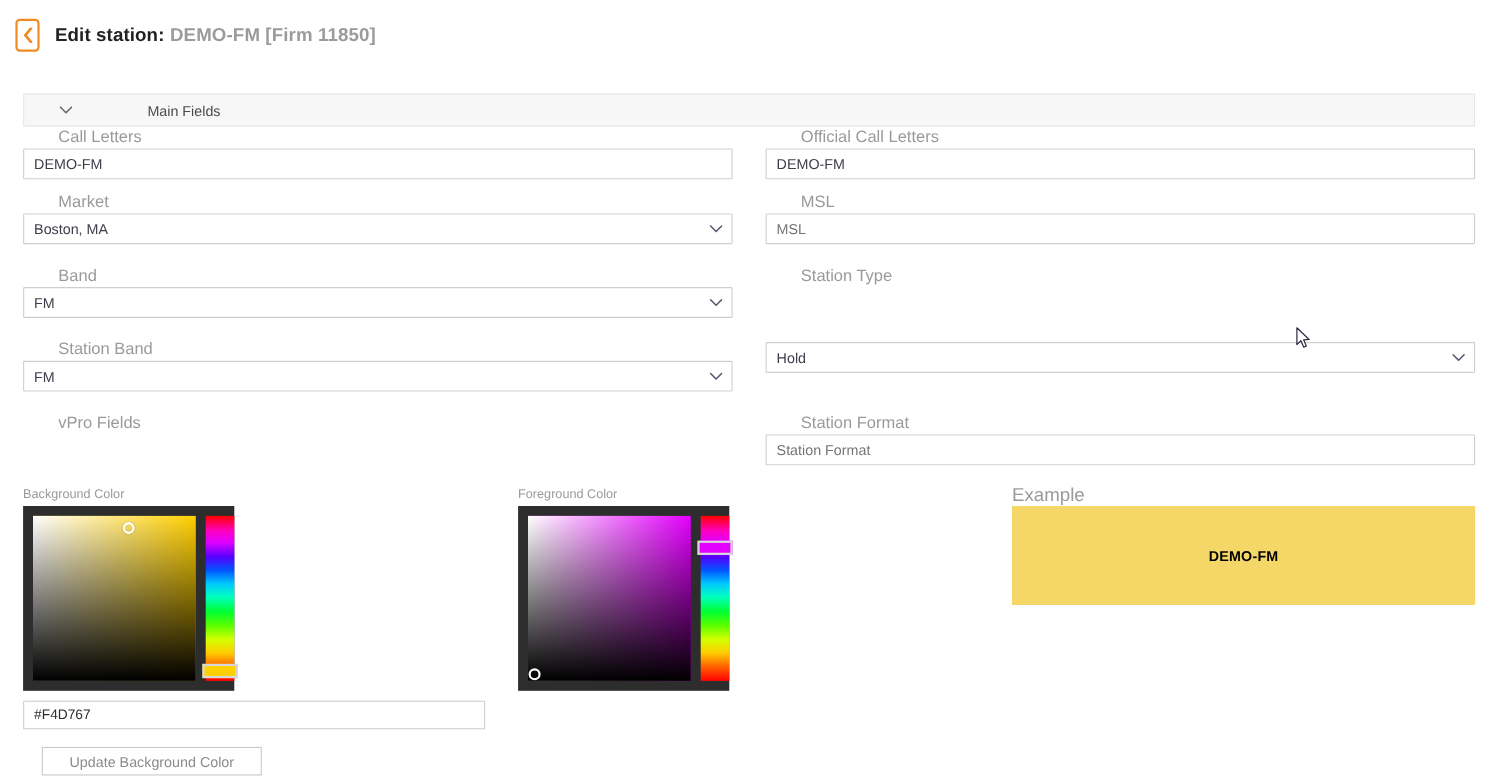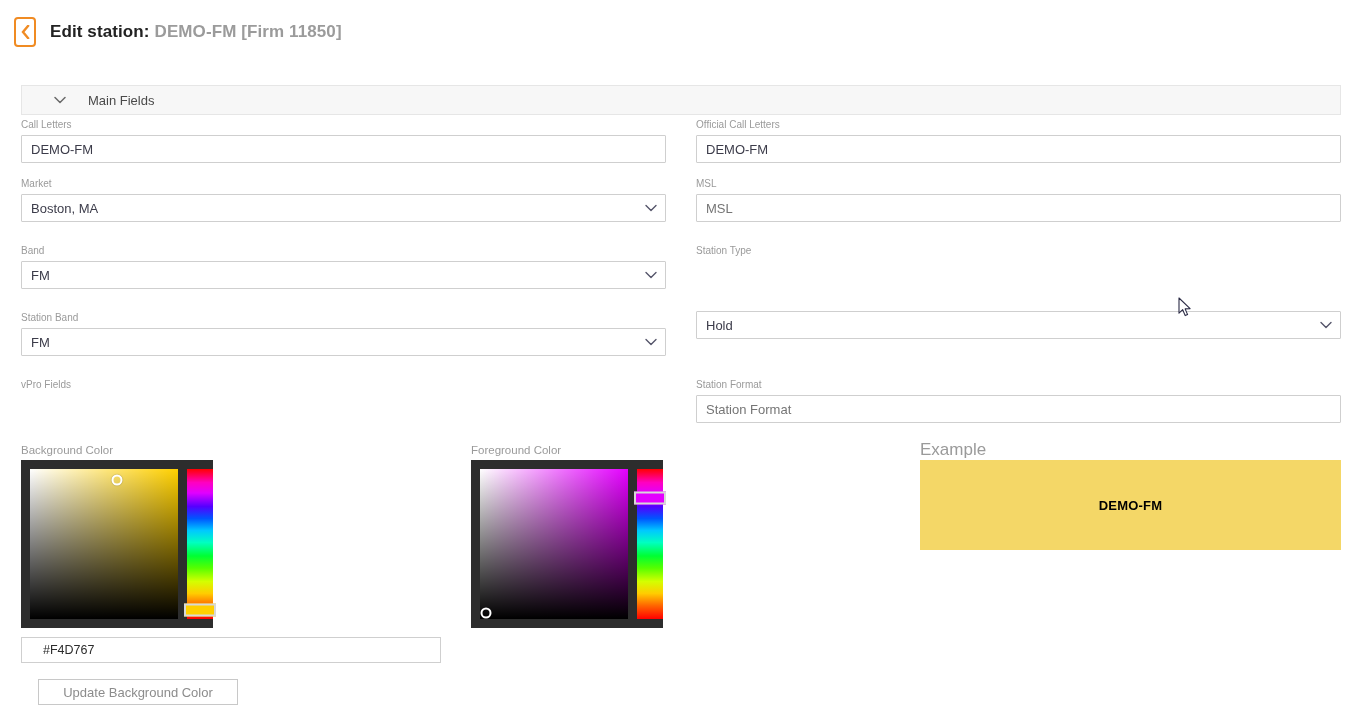--- a/index.html
+++ b/index.html
@@ -45,45 +45,47 @@
   
   .section-bar {
     position: absolute;
     left: 21px; top: 85px;
     width: 1320px; height: 30px;
     background: #f7f7f7;
     border: 1px solid #e6e6e6;
     display: flex;
     align-items: center;
     cursor: pointer;
+    gap: 46px;
   }
   .section-chevron {
     width: 18px; margin-left: 29px;
     display: flex; align-items: center; justify-content: center;
   }
   .section-title {
     margin-left: 19px;
     font-size: 13px;
     color: #4a4a4a;
   }
 
   
   .form-area {
     position: absolute;
     left: 0; top: 115px;
     width: 1365px;
   }
   .field-row { position: absolute; }
   .field-label {
-    font-size: 10px;
+    font-size: 15px;
     color: #9a9a9a;
     line-height: 14px;
     margin-bottom: 3px;
     display: block;
     white-space: nowrap;
+    margin-left: 32px;
   }
   .field-ctl {
     width: 100%; height: 28px;
     border: 1px solid #cfcfcf;
     background: #ffffff;
     border-radius: 1px;
     font-family: "Liberation Sans", sans-serif;
     font-size: 13px;
     color: #3c3c4a;
     padding: 0 9px;
@@ -155,21 +157,21 @@
     transform: translateY(-50%);
   }
   .hex-input {
     width: 420px; height: 26px;
     margin-top: 9px;
     border: 1px solid #cfcfcf;
     background: #ffffff;
     font-family: "Liberation Sans", sans-serif;
     font-size: 12.5px;
     color: #2c2c2c;
-    padding: 0 21px;
+    padding: 0 9px;
     outline: none;
     display: block;
   }
   .update-btn {
     margin-top: 16px;
     margin-left: 17px;
     height: 26px;
     min-width: 200px;
     border: 1px solid #c8c8c8;
     background: #ffffff;

